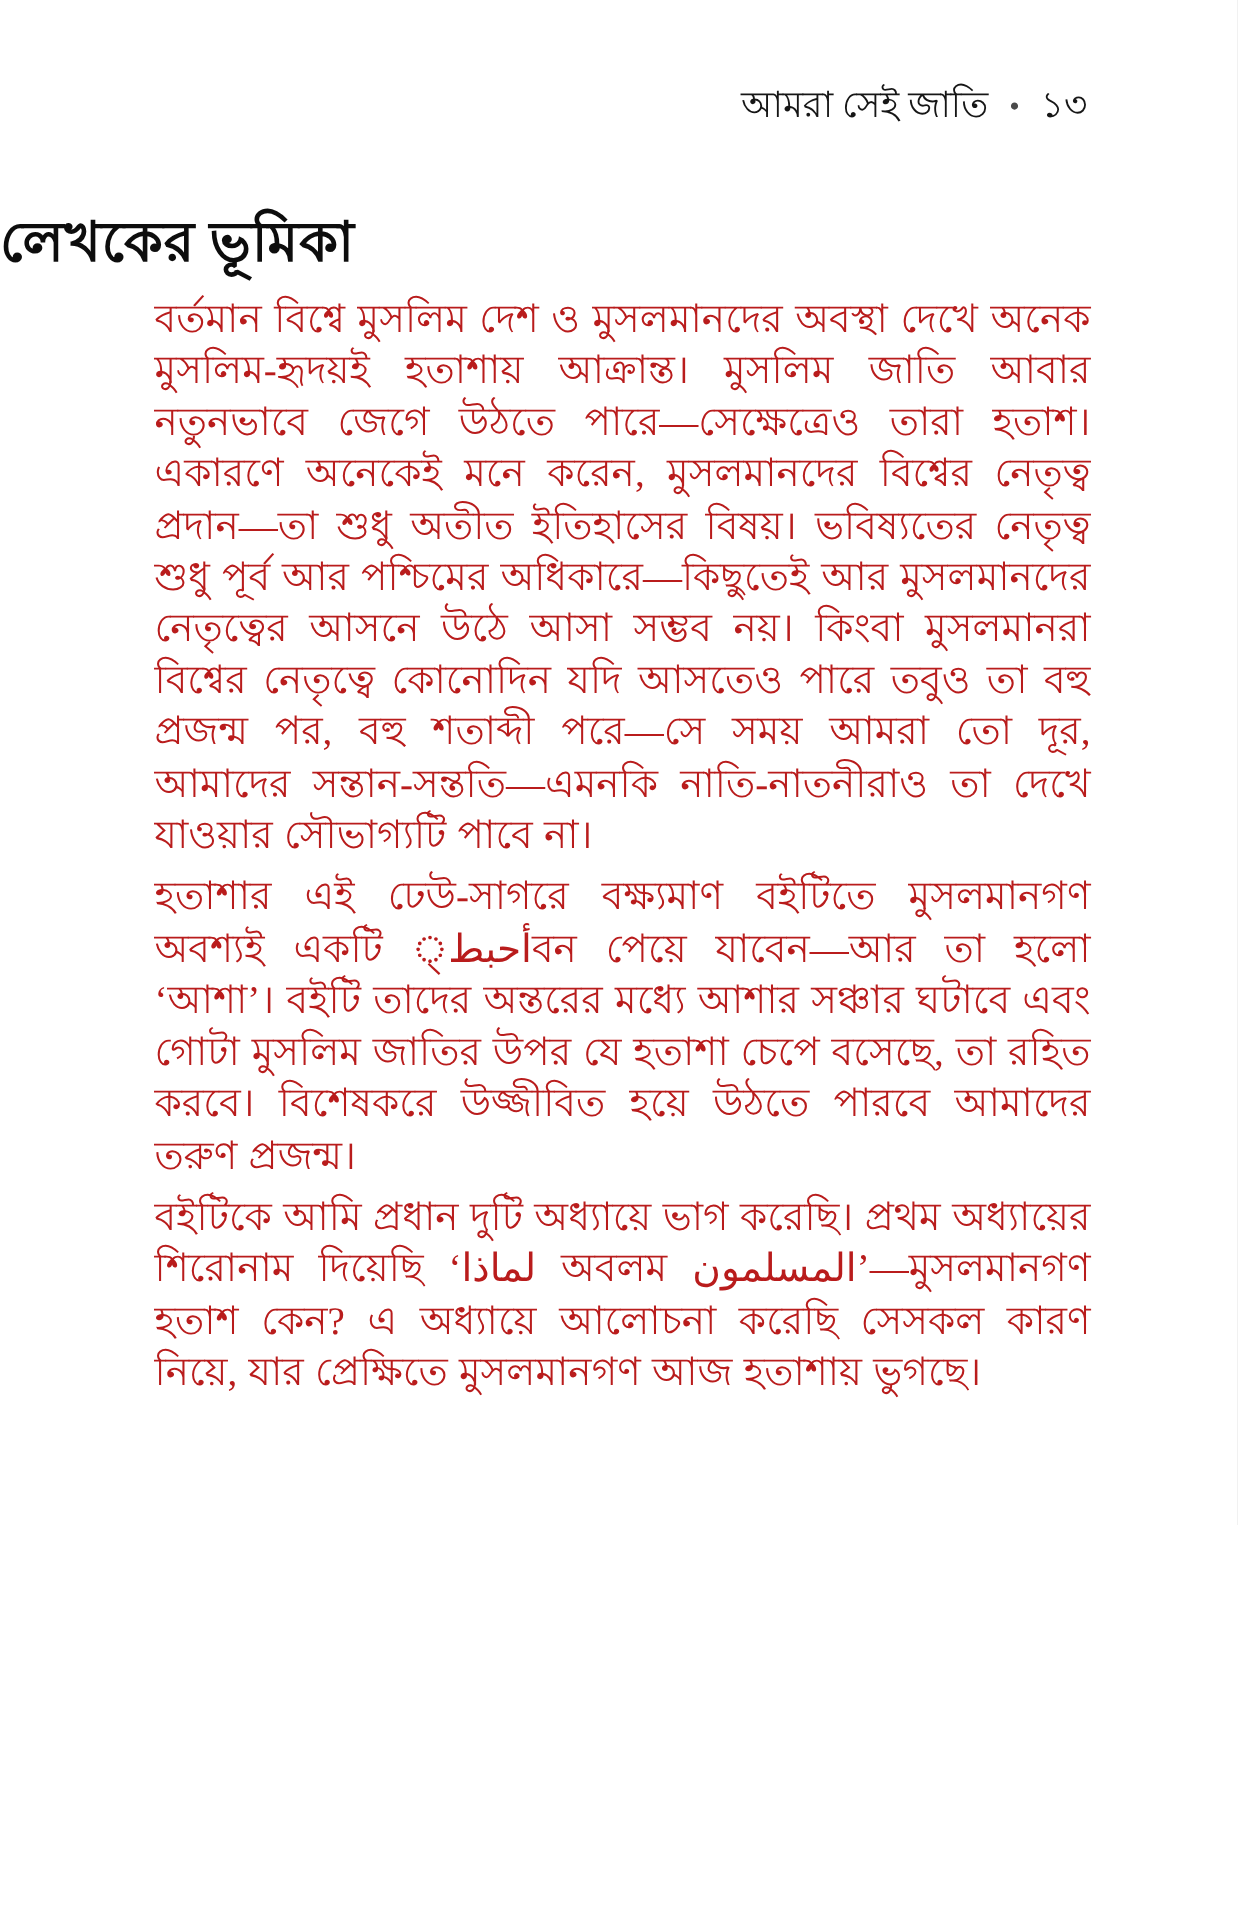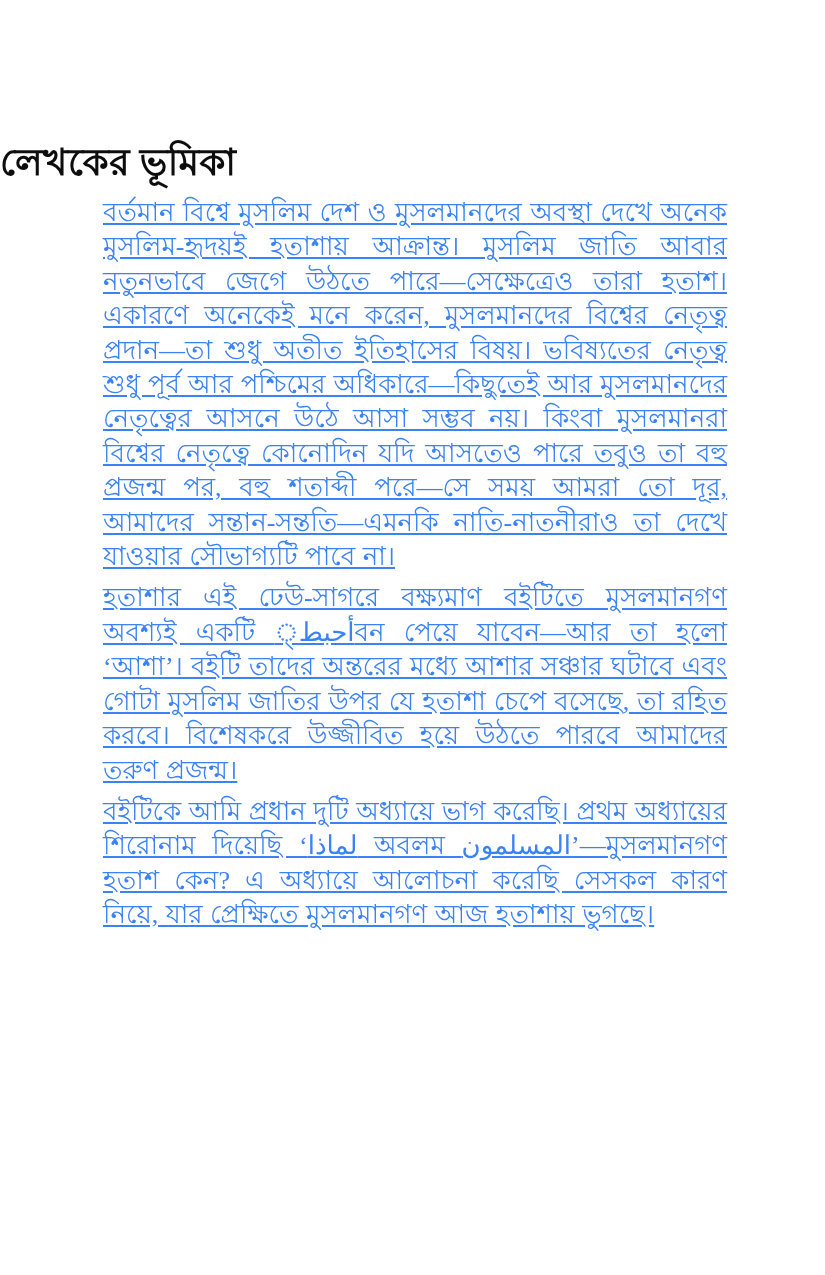--- a/index.html
+++ b/index.html
@@ -54,33 +54,35 @@
     top: 196px;
     left: 103px;
     width: 624px;
   }
   .content p {
     margin: 0 0 7px 0;
     font-size: 26px;
     line-height: 34.4px;
     text-align: justify;
     text-justify: inter-word;
-    color: #3b82f6;
+    color: #b91c1c;
     word-spacing: 1px;
-    text-decoration: underline;
   }
   .content p:last-child {
     margin-bottom: 0;
   }
 </style>
 </head>
 <body>
 
 <div class="page">
 
+  <div class="running-header">
+    <span>আমরা সেই জাতি</span><span class="dot">•</span><span>১৩</span>
+  </div>
 
   <h1 class="chapter-title">লেখকের ভূমিকা</h1>
 
   <div class="content">
     <p>বর্তমান বিশ্বে মুসলিম দেশ ও মুসলমানদের অবস্থা দেখে অনেক মুসলিম-হৃদয়ই হতাশায় আক্রান্ত। মুসলিম জাতি আবার নতুনভাবে জেগে উঠতে পারে—সেক্ষেত্রেও তারা হতাশ। একারণে অনেকেই মনে করেন, মুসলমানদের বিশ্বের নেতৃত্ব প্রদান—তা শুধু অতীত ইতিহাসের বিষয়। ভবিষ্যতের নেতৃত্ব শুধু পূর্ব আর পশ্চিমের অধিকারে—কিছুতেই আর মুসলমানদের নেতৃত্বের আসনে উঠে আসা সম্ভব নয়। কিংবা মুসলমানরা বিশ্বের নেতৃত্বে কোনোদিন যদি আসতেও পারে তবুও তা বহু প্রজন্ম পর, বহু শতাব্দী পরে—সে সময় আমরা তো দূর, আমাদের সন্তান-সন্ততি—এমনকি নাতি-নাতনীরাও তা দেখে যাওয়ার সৌভাগ্যটি পাবে না।</p>
     <p>হতাশার এই ঢেউ-সাগরে বক্ষ্যমাণ বইটিতে মুসলমানগণ অবশ্যই একটি أحبط্বন পেয়ে যাবেন—আর তা হলো ‘আশা’। বইটি তাদের অন্তরের মধ্যে আশার সঞ্চার ঘটাবে এবং গোটা মুসলিম জাতির উপর যে হতাশা চেপে বসেছে, তা রহিত করবে। বিশেষকরে উজ্জীবিত হয়ে উঠতে পারবে আমাদের তরুণ প্রজন্ম।</p>
     <p>বইটিকে আমি প্রধান দুটি অধ্যায়ে ভাগ করেছি। প্রথম অধ্যায়ের শিরোনাম দিয়েছি ‘لماذا অবলম المسلمون’—মুসলমানগণ হতাশ কেন? এ অধ্যায়ে আলোচনা করেছি সেসকল কারণ নিয়ে, যার প্রেক্ষিতে মুসলমানগণ আজ হতাশায় ভুগছে।</p>
   </div>
 
 </div>

